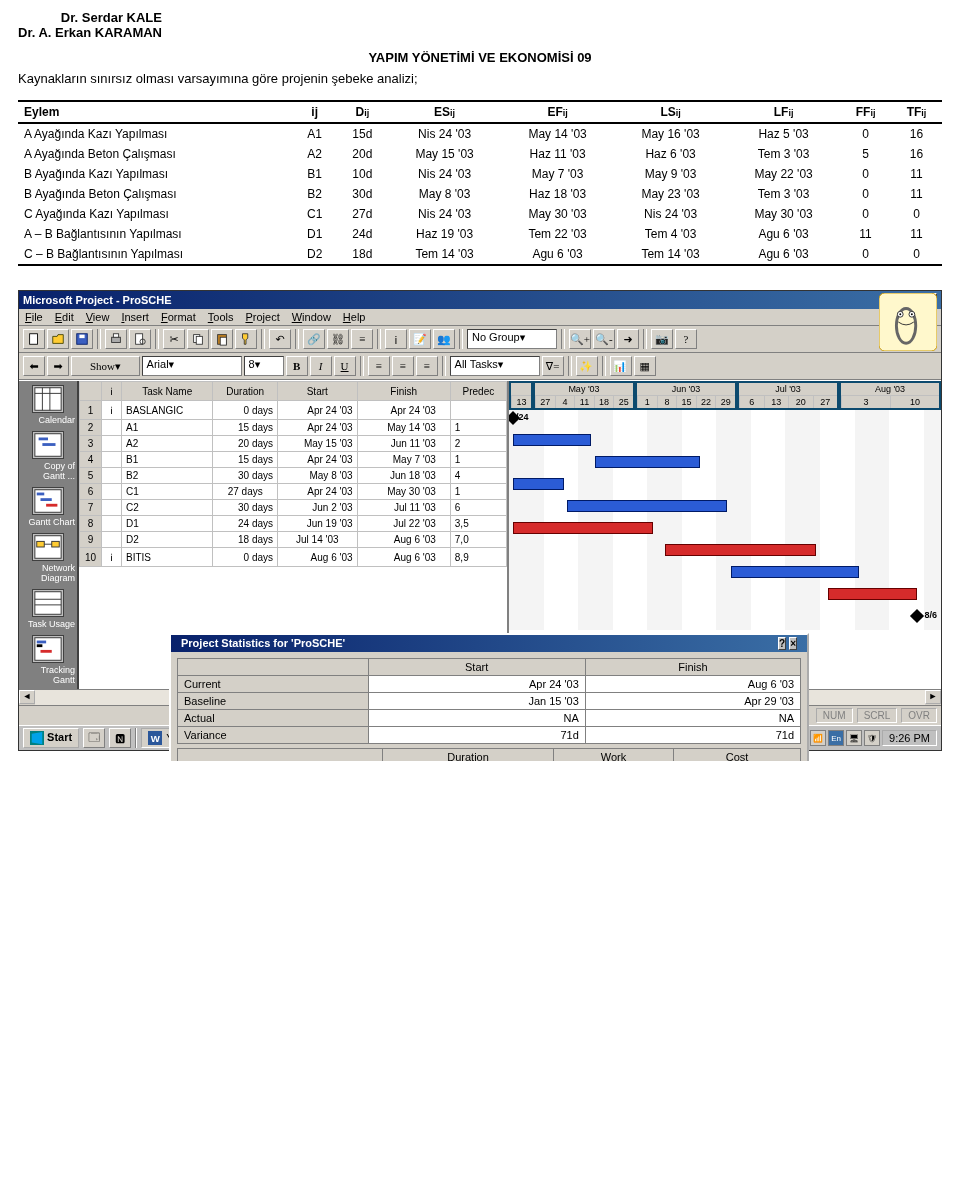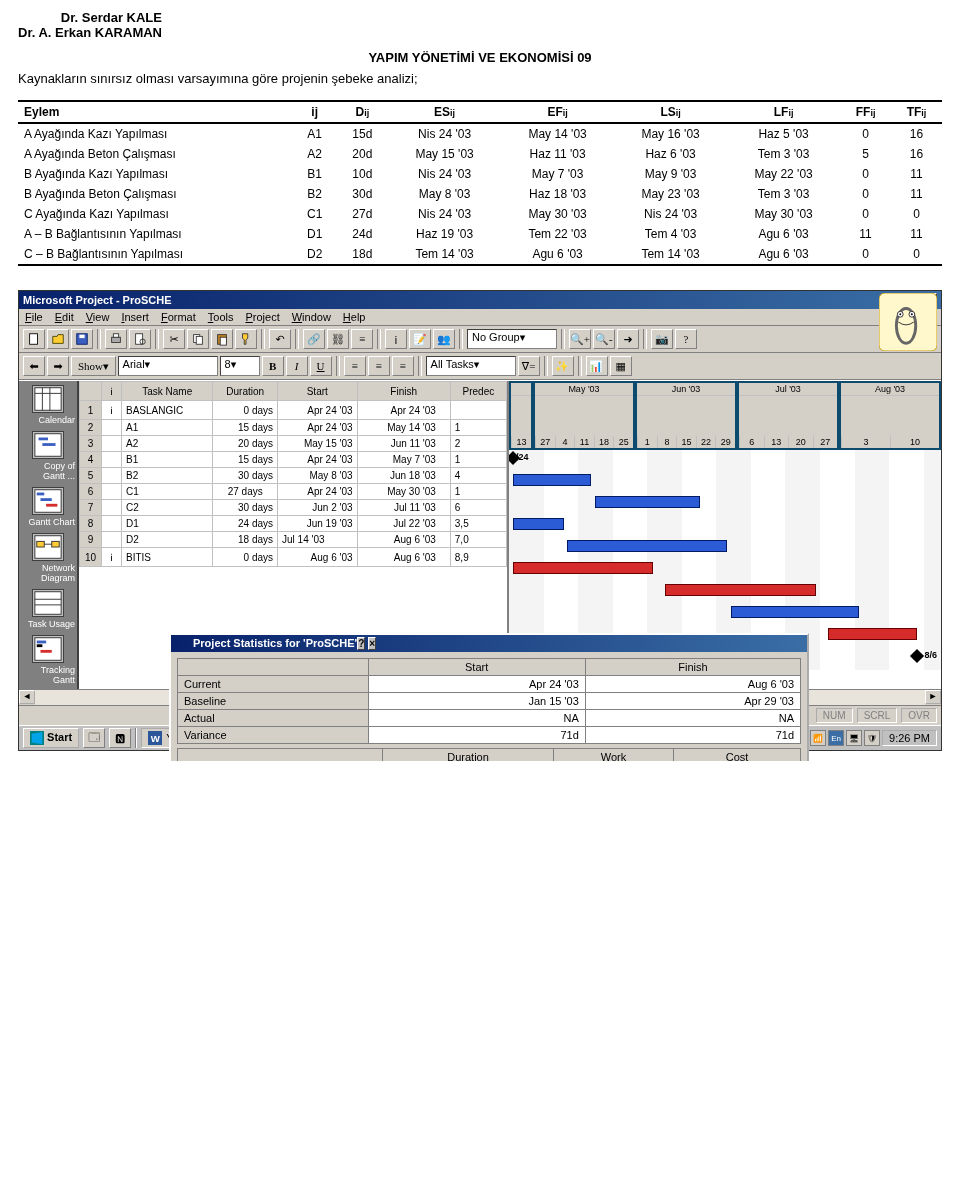--- a/index.html
+++ b/index.html
@@ -49,33 +49,33 @@
   table.tasks { border-collapse:collapse; width:100%; font-size:10px; }
   table.tasks th, table.tasks td { border:1px solid #c0c0c0; padding:2px 4px; background:#fff; }
   table.tasks th { background:#d4d0c8; font-weight:normal; text-align:center; }
   table.tasks td.rowh { background:#d4d0c8; text-align:center; width:22px; }
   table.tasks td.ic { width:20px; text-align:center; }
   table.tasks td.fin { text-align:right; padding-right:14px;}
 
   .gantthead { display:flex; }
   .gcol { border:2px solid #0c4a6e; background:#d4d0c8; font-size:9px; text-align:center; flex:1; }
   .gcol .mon { border-bottom:1px solid #c0c0c0; padding:1px 0;}
-  .gcol .days { display:flex;margin-top:40px; }
+  .gcol .days { display:flex; }
   .gcol .days span { flex:1; border-left:1px solid #c0c0c0; padding:1px 0; }
   .ganttbody { position:relative; height:220px; background:repeating-linear-gradient(to right, #f4f4f4 0 8%, #ffffff 8% 16%); }
   .bar { position:absolute; height:12px; background:#2b5cd6; border:1px solid #001a66; }
   .bar.red { background:#d62b2b; border-color:#660000; }
   .dia { position:absolute; width:10px; height:10px; background:#000; transform:rotate(45deg); }
   .glabel { position:absolute; font-size:9px; font-weight:bold; color:#000; }
 
   .clippy { position:absolute; right:4px; top:2px; width:58px; height:58px; pointer-events:none; }
 
   
   .dialog { position:absolute; left:150px; top:252px; width:640px; background:#d4d0c8; border:2px outset #fff; font-size:11px; }
-  .dlg-title { background:linear-gradient(to right,#08216b,#3a6ea5); color:#fff; padding:2px 22px; font-weight:bold; display:flex; }
+  .dlg-title { background:linear-gradient(to right,#08216b,#3a6ea5); color:#fff; padding:2px 10px; font-weight:bold; display:flex; justify-content:space-between; }
   .dlg-body { padding:6px; }
   table.stats { width:100%; border-collapse:collapse; font-size:11px; background:#fff; }
   table.stats th, table.stats td { border:1px solid #808080; padding:2px 6px; }
   table.stats th { background:#d4d0c8; font-weight:normal; text-align:center; }
   table.stats td.lab { background:#d4d0c8; }
   table.stats td.r { text-align:right; }
   .circle { position:absolute; border:3px solid #d60000; border-radius:50%; width:52px; height:26px; pointer-events:none; }
 
   .statusbar { display:flex; justify-content:flex-end; gap:4px; padding:2px 4px; background:#d4d0c8; border-top:1px solid #808080; font-size:10px; }
   .statcell { border:1px inset #fff; padding:1px 6px; background:#d4d0c8; color:#808080;}
@@ -293,21 +293,21 @@
       <div class="tbtn">🔍-</div>
       <div class="tbtn">➜</div>
       <div class="tsep"></div>
       <div class="tbtn">📷</div>
       <div class="tbtn">?</div>
     </div>
 
     <div class="toolbar">
       <div class="tbtn">⬅</div>
       <div class="tbtn">➡</div>
-      <div class="tbtn" style="width:auto;padding:0 6px"><span>Show</span> ▾</div>
+      <div class="tbtn" style="width:auto;padding:0 18px"><span>Show</span> ▾</div>
       <div class="tsel" style="width:100px"><span>Arial</span> ▾</div>
       <div class="tsel" style="width:40px"><span>8</span> ▾</div>
       <div class="tbtn" style="font-weight:bold">B</div>
       <div class="tbtn" style="font-style:italic">I</div>
       <div class="tbtn" style="text-decoration:underline">U</div>
       <div class="tsep"></div>
       <div class="tbtn">≡</div>
       <div class="tbtn">≡</div>
       <div class="tbtn">≡</div>
       <div class="tsep"></div>
@@ -482,21 +482,21 @@
                 <td style="text-align:right">24 days</td>
                 <td style="text-align:right">Jun 19 '03</td>
                 <td class="fin">Jul 22 '03</td>
                 <td>3,5</td>
               </tr>
               <tr>
                 <td class="rowh">9</td>
                 <td class="ic"></td>
                 <td>D2</td>
                 <td style="text-align:right">18 days</td>
-                <td style="text-align:left">Jul 14 '03</td>
+                <td style="text-align:center">Jul 14 '03</td>
                 <td class="fin">Aug 6 '03</td>
                 <td>7,0</td>
               </tr>
               <tr>
                 <td class="rowh">10</td>
                 <td class="ic">ℹ</td>
                 <td>BITIS</td>
                 <td style="text-align:right">0 days</td>
                 <td style="text-align:right">Aug 6 '03</td>
                 <td class="fin">Aug 6 '03</td>

